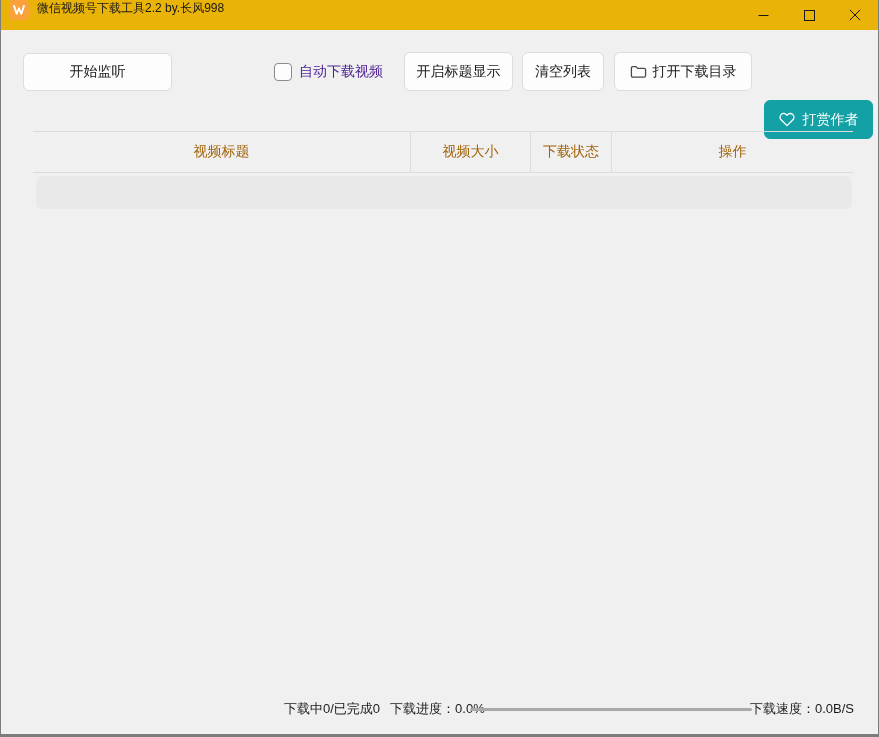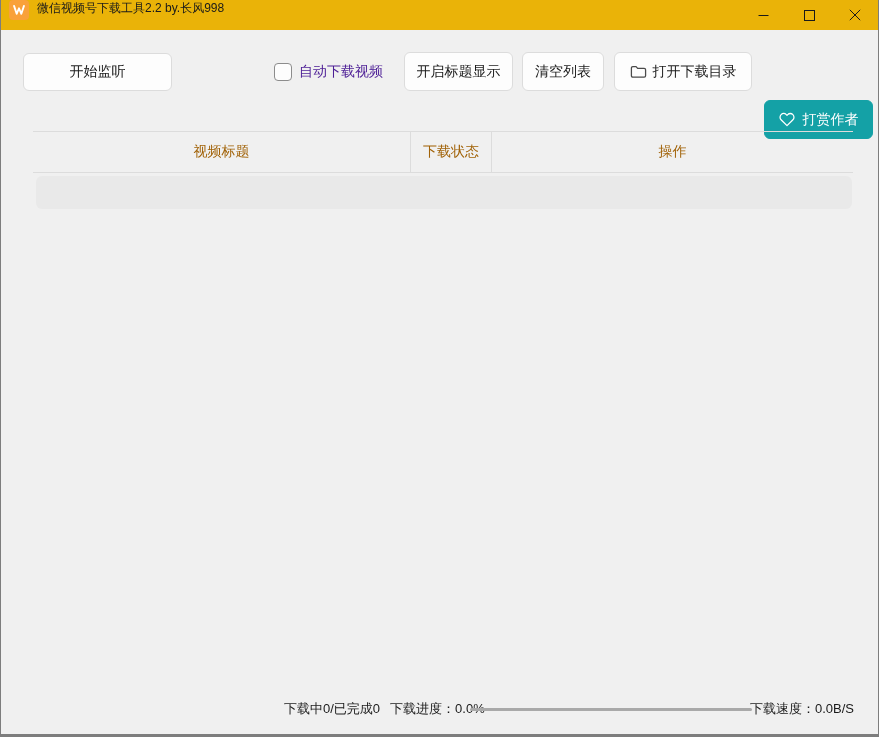--- a/index.html
+++ b/index.html
@@ -169,20 +169,21 @@
     <span>
       <svg width="16" height="15" viewBox="0 0 24 22">
         <path d="M20.84 3.61a5.5 5.5 0 0 0-7.78 0L12 4.67l-1.06-1.06a5.5 5.5 0 0 0-7.78 7.78l1.06 1.06L12 20.23l7.78-7.78 1.06-1.06a5.5 5.5 0 0 0 0-7.78z" fill="none" stroke="#ffffff" stroke-width="1.9" stroke-linejoin="round"></path>
       </svg>
     </span>
     <span>打赏作者</span>
   </button>
 
   <div class="table-header">
     <div class="th th-title">视频标题</div>
+    <div class="th th-size">视频大小</div>
     <div class="th th-status">下载状态</div>
     <div class="th th-action">操作</div>
   </div>
 
   <div class="empty-row"></div>
 
   <div class="statusbar">
     <div class="status-left">
       <span>下载中0/已完成0</span><span class="gap"></span><span>下载进度：</span><span>0.0%</span>
     </div>

